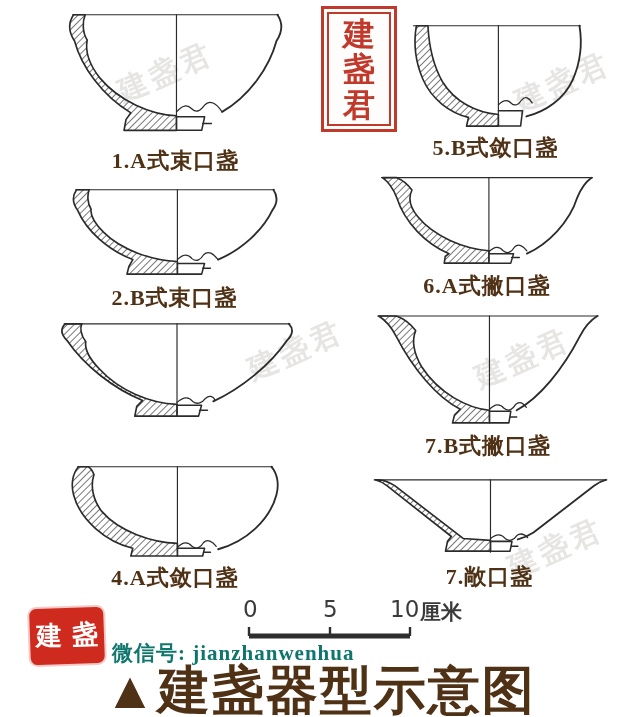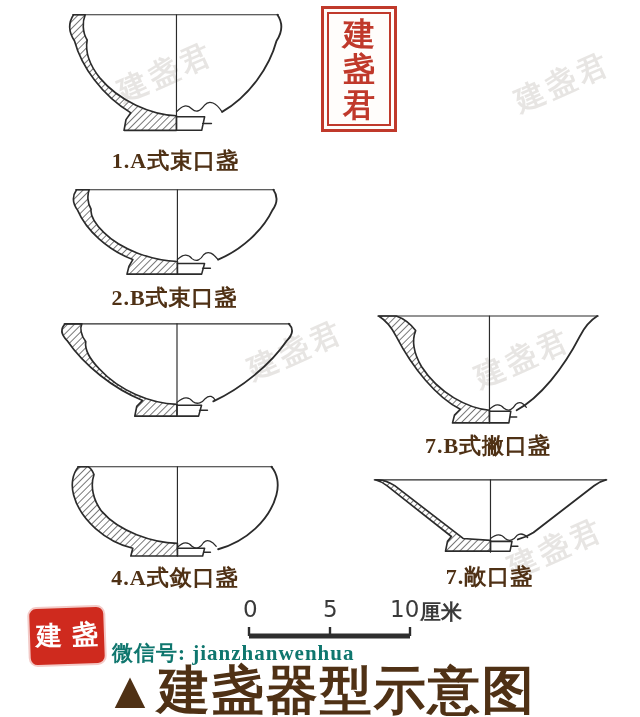--- a/index.html
+++ b/index.html
@@ -140,21 +140,43 @@
       <line class="thin" x1="17" y1="9" x2="218" y2="9"></line>
       <line class="thin" x1="120" y1="9" x2="120" y2="97"></line>
       <path class="section" d="M 18,9 C 12,16 10,27 13,38 C 20,64 46,86 74,93 L 72,101 L 120,101 L 120,88 C 94,87 60,76 42,55 C 33,43 30,29 34,17 C 32,12 30,10 28,9 Z"></path>
       <path class="profile" d="M 217,9 C 223,16 225,27 222,38 C 215,64 191,86 162,94"></path>
       <path class="wave" d="M 120,92 c 6,-6 11,-6 15,-1 c 5,4 9,1 12,-4 c 4,-4 9,-1 13,4"></path>
       <path class="foot" d="M 120,93 L 148,93 L 146,101 L 120,101 M 147,97 L 154,97"></path>
     </svg>
     <figcaption class="cap">4.A式敛口盏</figcaption>
   </figure>
 
-
+  <figure class="fig" style="left:398px;top:18px;width:195px">
+    <svg class="bowl" viewBox="0 0 200 115" width="193" height="111">
+      <line class="thin" x1="15" y1="8" x2="188" y2="8"></line>
+      <line class="thin" x1="103" y1="8" x2="103" y2="110"></line>
+      <path class="section" d="M 18,8 C 15,26 17,46 25,64 C 34,84 52,98 72,103 L 70,112 L 103,112 L 103,100 C 80,98 58,87 45,66 C 36,50 31,28 30,8 Z"></path>
+      <path class="profile" d="M 187,8 C 190,26 188,46 180,64 C 171,84 152,97 132,102"></path>
+      <path class="wave" d="M 103,90 c 5,-5 9,-6 13,-2 c 4,4 8,2 11,-3 c 4,-5 8,-2 11,3"></path>
+      <path class="foot" d="M 103,96 L 128,96 L 126,112 L 103,112"></path>
+    </svg>
+    <figcaption class="cap">5.B式敛口盏</figcaption>
+  </figure>
+
+  <figure class="fig" style="left:372px;top:170px;width:230px">
+    <svg class="bowl" viewBox="0 0 240 102" width="228" height="97">
+      <line class="thin" x1="9" y1="8" x2="231" y2="8"></line>
+      <line class="thin" x1="122" y1="8" x2="122" y2="96"></line>
+      <path class="section" d="M 10,8 C 17,13 21,19 25,29 C 33,55 56,78 80,88 L 76,91 L 75,98 L 122,98 L 122,85 C 96,83 64,70 47,49 C 39,39 37,29 41,21 C 36,14 30,10 25,8 Z"></path>
+      <path class="profile" d="M 230,8 C 223,13 219,19 215,29 C 207,55 184,78 162,88"></path>
+      <path class="wave" d="M 122,86 c 6,-6 11,-6 15,-1 c 5,4 9,1 12,-4 c 4,-4 9,-1 13,4"></path>
+      <path class="foot" d="M 122,88 L 148,88 L 145,98 L 122,98 M 146,92 L 154,92"></path>
+    </svg>
+    <figcaption class="cap">6.A式撇口盏</figcaption>
+  </figure>
 
   <figure class="fig" style="left:368px;top:308px;width:240px">
     <svg class="bowl" viewBox="0 0 245 122" width="238" height="119">
       <line class="thin" x1="9" y1="8" x2="236" y2="8"></line>
       <line class="thin" x1="124" y1="8" x2="124" y2="115"></line>
       <path class="section" d="M 10,8 C 18,13 23,19 28,29 C 45,62 70,92 94,104 L 88,110 L 86,118 L 124,118 L 124,105 C 102,103 72,88 54,60 C 46,46 44,33 48,23 C 42,15 34,10 28,8 Z"></path>
       <path class="profile" d="M 235,8 C 227,13 222,19 217,29 C 200,62 176,92 152,105"></path>
       <path class="wave" d="M 124,104 c 6,-6 11,-6 15,-1 c 5,4 9,1 12,-4 c 4,-4 8,-1 11,3"></path>
       <path class="foot" d="M 124,106 L 146,106 L 144,118 L 124,118 M 145,112 L 152,112"></path>
     </svg>

